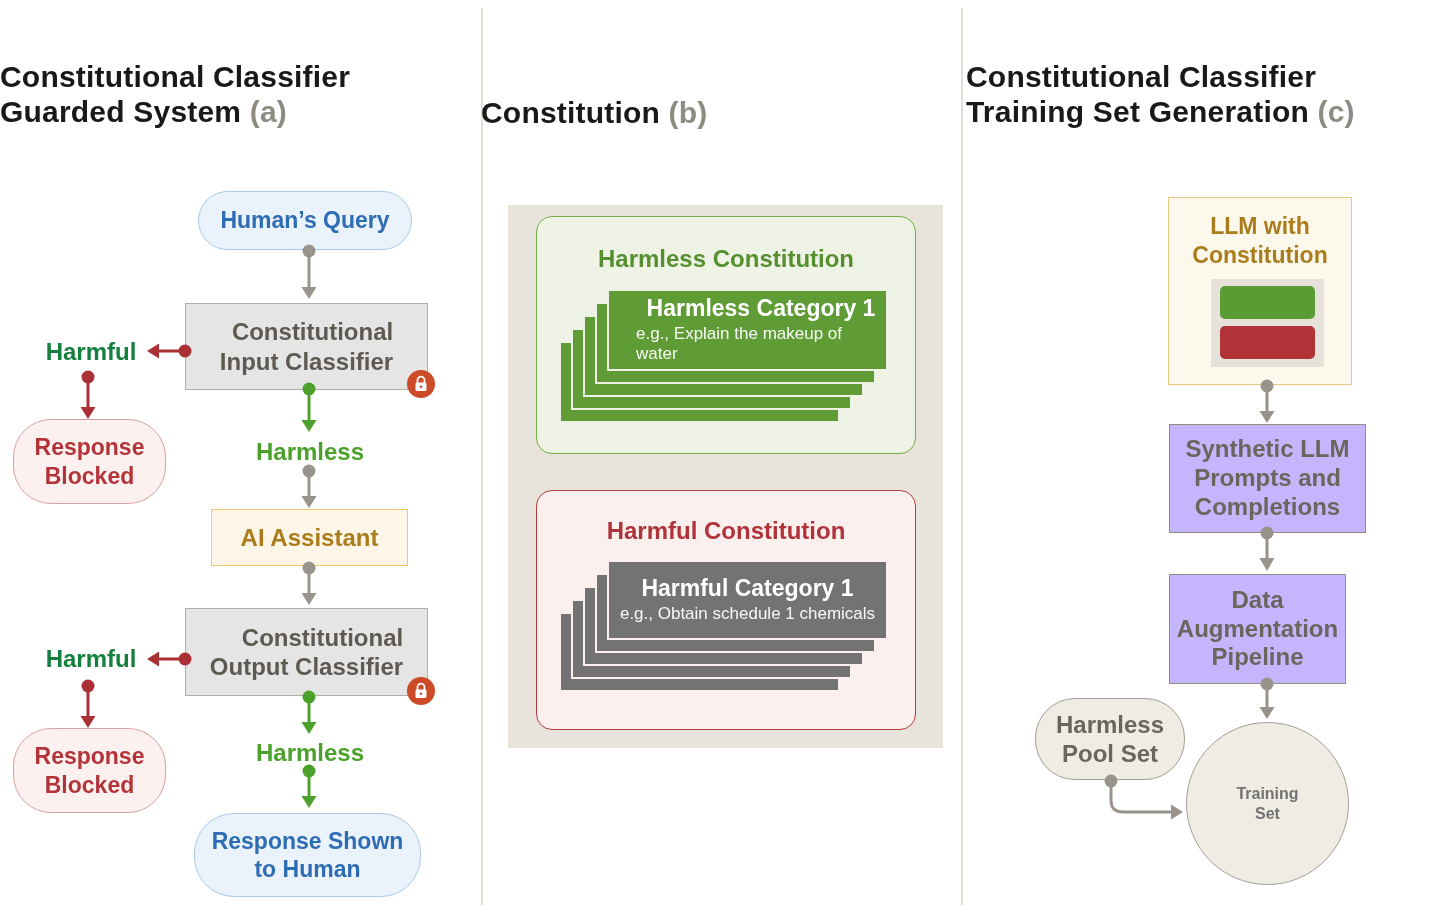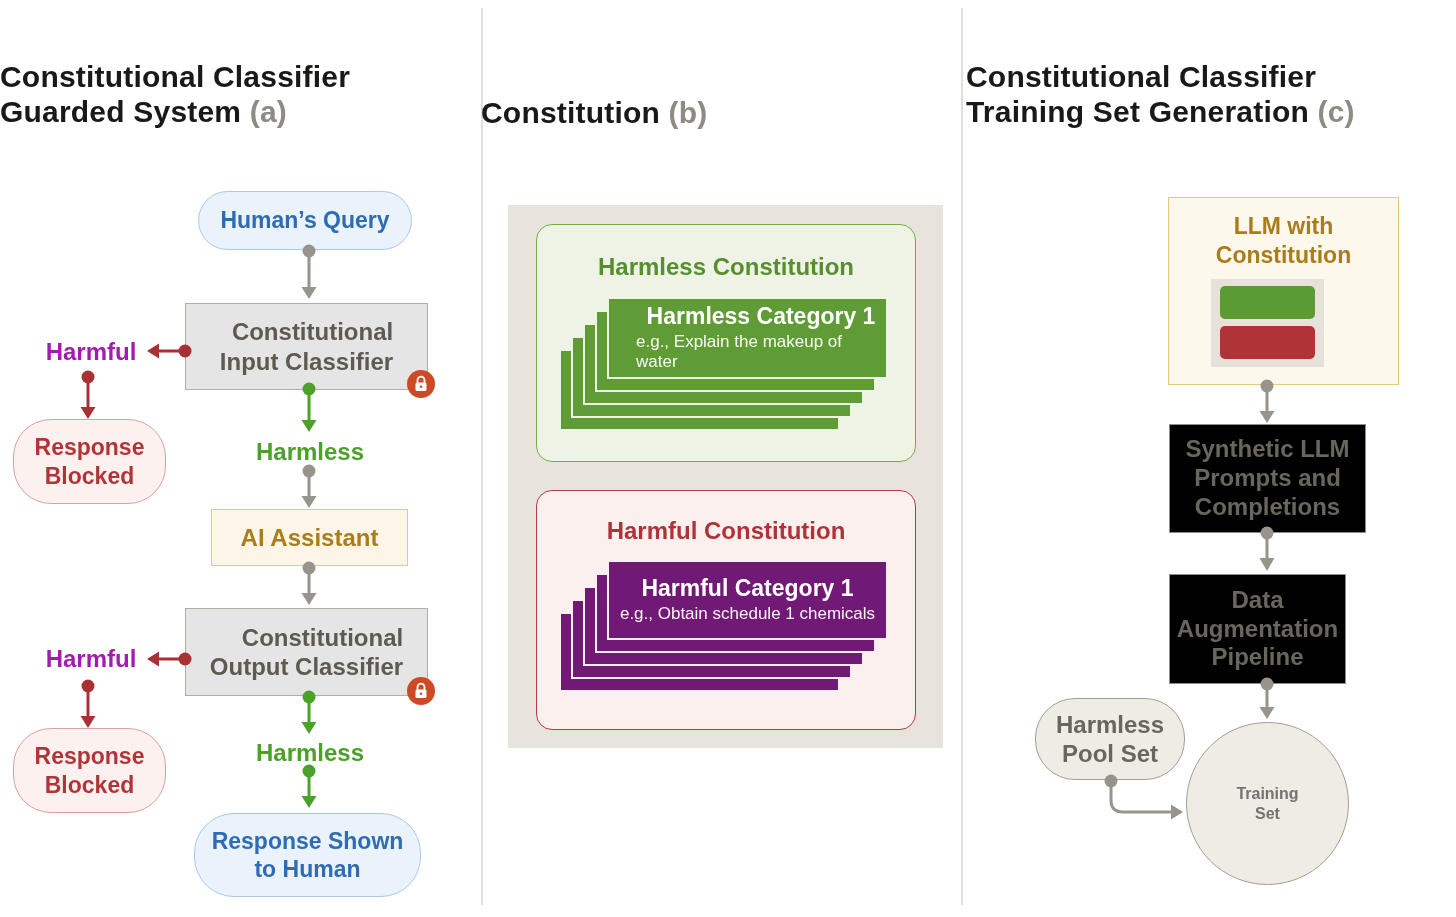--- a/index.html
+++ b/index.html
@@ -7,38 +7,38 @@
           font-family:"Liberation Sans",sans-serif;overflow:hidden;}
   .divider{position:absolute;top:8px;height:897px;width:2px;background:#e1dfd7;}
   .panel-title{position:absolute;font-size:30px;font-weight:700;color:#191917;
                line-height:1.16;white-space:pre-line;letter-spacing:.2px;}
   .tag{color:#8e8b83;}
   .node{position:absolute;box-sizing:border-box;display:flex;align-items:center;justify-content:center;
         text-align:center;white-space:pre-line;font-weight:700;line-height:1.22;}
   .pill-blue{background:#eaf2fb;border:1.5px solid #a9c9e8;color:#2e6cb3;font-size:23px;border-radius:30px;}
   .pill-blue.big{border-radius:40px;text-align:center;}
   .box-gray{background:#e5e5e5;border:1.5px solid #b2aea3;color:#5e5a52;font-size:24px;text-align:right;}
-  .label-red{color:#a21caf;font-size:24px;}
+  .label-red{color:#15803d;font-size:24px;}
   .label-green{color:#4ba12a;font-size:24px;}
   .pill-red{background:#fdf1f0;border:1.5px solid #d9a0a2;color:#b23439;font-size:23px;border-radius:38px;}
   .box-cream{background:#fdf6e8;border:1.5px solid #f2c869;color:#ab7c1b;font-size:24px;}
   .box-cream-c{background:#fdf8ec;border:1.5px solid #e8c87e;color:#ab7c1b;font-size:23px;}
-  .box-beige{background:#000000;border:1.5px solid #918d84;color:#6a665d;font-size:24px;line-height:1.2;}
+  .box-beige{background:#c4b5fd;border:1.5px solid #918d84;color:#6a665d;font-size:24px;line-height:1.2;}
   .pill-beige{background:#efece4;border:1.5px solid #a29e95;color:#6a665d;font-size:24px;border-radius:40px;}
   .circle-beige{background:#efece4;border:1.5px solid #a29e95;color:#737373;font-size:16px;border-radius:50%;}
   .const-bg{position:absolute;left:508px;top:205px;width:435px;height:543px;background:#e8e4db;}
   .const-box{position:absolute;box-sizing:border-box;border-radius:16px;}
-  .const-box.green{left:536px;top:224px;width:380px;height:238px;background:#eef3e5;border:1.5px solid #76ab4a;}
+  .const-box.green{left:536px;top:216px;width:380px;height:238px;background:#eef3e5;border:1.5px solid #76ab4a;}
   .const-box.red{left:536px;top:490px;width:380px;height:240px;background:#fbf0ee;border:1.5px solid #b43b3e;}
   .const-title{position:absolute;left:0;width:100%;text-align:center;font-size:24px;font-weight:700;}
   .const-title.green{top:28px;color:#568f2e;}
   .const-title.red{top:26px;color:#af3338;}
   .card{position:absolute;width:281px;box-sizing:border-box;}
   .card.greenc{background:#609c35;border:2px solid #eef3e5;height:82px;padding-left:27px;}
-  .card.redc{background:#701a75;border:2px solid #fbf0ee;height:80px;}
+  .card.redc{background:#737373;border:2px solid #fbf0ee;height:80px;}
   .card-top{display:flex;flex-direction:column;align-items:center;justify-content:center;color:#fff;}
   .card-title{font-size:23px;font-weight:700;line-height:1.1;}
   .card-sub{font-size:17px;font-weight:400;opacity:.95;margin-top:3px;}
   .llm-inset{position:absolute;left:42px;top:81px;width:113px;height:88px;background:#e6e2d9;}
   .chip{position:absolute;left:9px;width:95px;height:33px;border-radius:5px;}
   .chip.green{top:7px;background:#5b9b33;}
   .chip.red{top:47px;background:#b03338;}
   .llm-text{position:absolute;left:0;top:14px;width:100%;text-align:center;font-weight:700;white-space:pre-line;line-height:1.25;}
   .lock-badge{position:absolute;width:28px;height:28px;z-index:6;}
   .arrows{position:absolute;left:0;top:0;z-index:5;pointer-events:none;}
@@ -127,21 +127,21 @@
         <div class="card-title">Harmful Category 1</div>
         <div class="card-sub">e.g., Obtain schedule 1 chemicals</div>
       </div>
     </div>
   </div>
 
   <div>
     <h2 class="panel-title" style="left:966px;top:60px;width:490px;margin:0;"><span>Constitutional Classifier
 Training Set Generation</span> <span class="tag">(c)</span></h2>
 
-    <div class="box-cream-c" style="position:absolute;left:1168px;top:197px;width:231px;height:188px;box-sizing:border-box;">
+    <div class="box-cream-c" style="position:absolute;left:1168px;top:197px;width:184px;height:188px;box-sizing:border-box;">
       <div class="llm-text">LLM with
 Constitution</div>
       <div class="llm-inset">
         <div class="chip green"></div>
         <div class="chip red"></div>
       </div>
     </div>
 
     <div class="node box-beige" style="left:1169px;top:424px;width:197px;height:109px;">Synthetic LLM
 Prompts and

